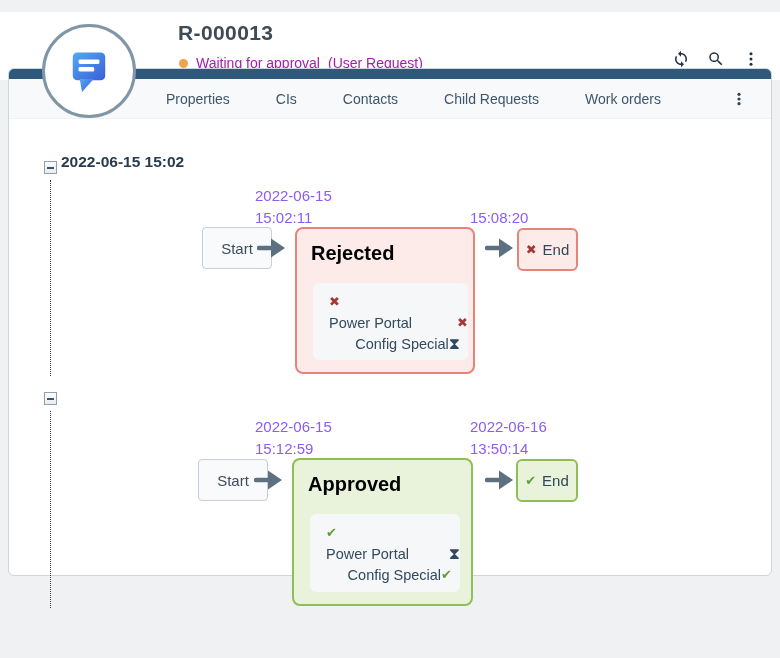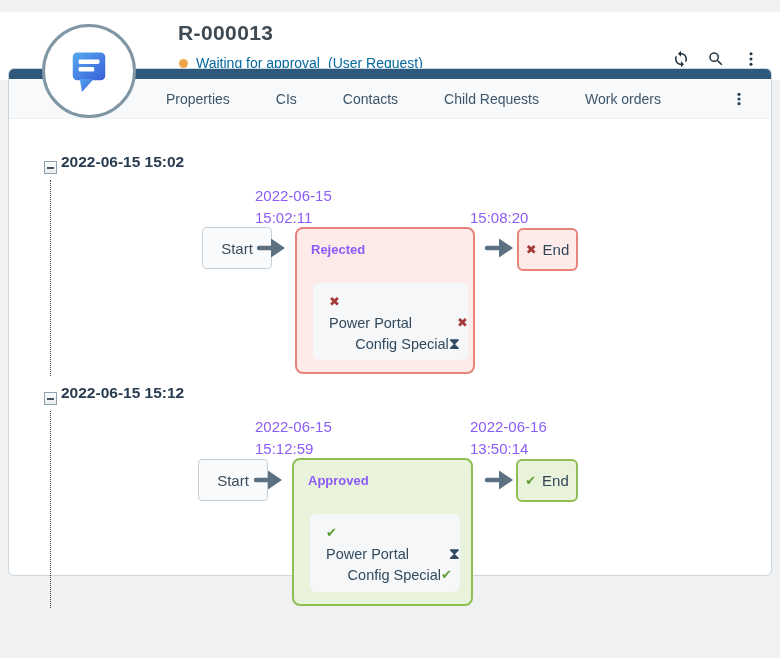--- a/index.html
+++ b/index.html
@@ -10,21 +10,21 @@
     position:relative;
     overflow:hidden;
   }
   .page { position:relative; width:780px; height:658px; }
 
   
   .header-band { position:absolute; left:0; top:0; width:780px; height:68px; background:#ffffff;margin-top:12px; }
   .page-title { position:absolute; left:178px; top:9px; font-size:21px; font-weight:600; letter-spacing:.4px; color:#3e4a54; }
   .status-row { position:absolute; left:179px; top:43px; display:flex; align-items:center; gap:8px; }
   .status-dot { width:9px; height:9px; border-radius:50%; background:var(--status-orange,#f0a44a); }
-  .status-label, .class-label { font-size:14px; color:#0369a1; }
+  .status-label, .class-label { font-size:14px; color:#a21caf; }
   .header-actions { position:absolute; left:672px; top:38px; display:flex; gap:17px; align-items:center; color:#203140; }
   .header-actions .hicon { width:18px; height:18px; cursor:pointer; display:block; }
 
   
   .card { position:absolute; left:8px; top:68px; width:764px; height:508px; background:#ffffff; border:1px solid #ccd6dd; border-radius:6px; }
   .top-bar { height:10px; background:var(--bar-navy,#2e587c); border-radius:5px 5px 0 0; }
   .tab-strip { height:40px; background:#f7f9fa; display:flex; align-items:center; padding-left:157px; gap:46px; border-bottom:1px solid #f0f3f5; }
   .tab { font-size:14px; color:#3e556a; cursor:pointer; white-space:nowrap; }
   .tab-more { margin-left:auto; margin-right:24px; color:#2c4458; width:16px; height:16px; cursor:pointer; }
 
@@ -37,21 +37,21 @@
   .sec-header { position:absolute; font-size:15.5px; font-weight:700; color:#283c51; z-index:3; }
   .dotline { position:absolute; width:0; border-left:1.5px dotted #3c3c3c; z-index:2; }
   .ts { position:absolute; font-size:15px; color:#8b5cf6; z-index:3; }
 
   .start-box { position:absolute; width:70px; height:42px; background:#f9fafc; border:1px solid #c4cfd7; border-radius:4px; display:flex; align-items:center; justify-content:center; font-size:15px; color:#3c4d5d; z-index:3; }
   .arrow { position:absolute; z-index:3; }
 
   .state-box { position:absolute; border-radius:8px; border:2px solid; z-index:3; }
   .state-box.red { background:var(--rejected-bg,#fcebe9); border-color:var(--rejected-border,#e8837b); }
   .state-box.green { background:var(--approved-bg,#e9f2da); border-color:var(--approved-border,#8fbf54); }
-  .state-title { margin:13px 0 0 14px; font-weight:700; font-size:13px; color:#8b5cf6; }
+  .state-title { margin:13px 0 0 14px; font-weight:700; font-size:20px; color:#000000; }
   .approver-panel { position:absolute; left:16px; top:54px; bottom:12px; background:#f6f7f9; border-radius:6px; padding:8px 0 0 16px; }
   .state-box.red  .approver-panel { right:5px; }
   .state-box.green .approver-panel { right:11px; }
   .ap-row { height:21px; display:flex; align-items:center; font-size:14.5px; color:#324a5e; }
   .ap-row.r2 { justify-content:space-between; }
   .ap-row.r3 { justify-content:flex-end; padding-right:8px; }
   .st-icon { font-size:13px; font-weight:700; line-height:1; }
   .c-red   { color:var(--icon-red,#a33a37); }
   .c-green { color:var(--icon-green,#5f9e33); }
   .c-navy  { color:var(--icon-pending,#2e4960); font-size:16px; font-weight:400; }
@@ -185,21 +185,20 @@
     </svg>
 
   <div class="end-box red s1-end">
     <span class="st-icon c-red">✖</span>
     <span>End</span>
   </div>
 
   <div class="collapse-box s2-collapse">
       <span class="collapse-minus"></span>
     </div>
-  <div class="sec-header s2-header">2022-06-15 15:12</div>
   <div class="dotline s2-dots"></div>
 
   <div class="ts s2-d1">2022-06-15</div>
   <div class="ts s2-d2">15:12:59</div>
   <div class="ts s2-d3">2022-06-16</div>
   <div class="ts s2-d4">13:50:14</div>
 
   <div class="start-box s2-start">Start</div>
 
   <svg class="arrow s2-arrow1" width="30" height="26" viewBox="0 0 30 26">

